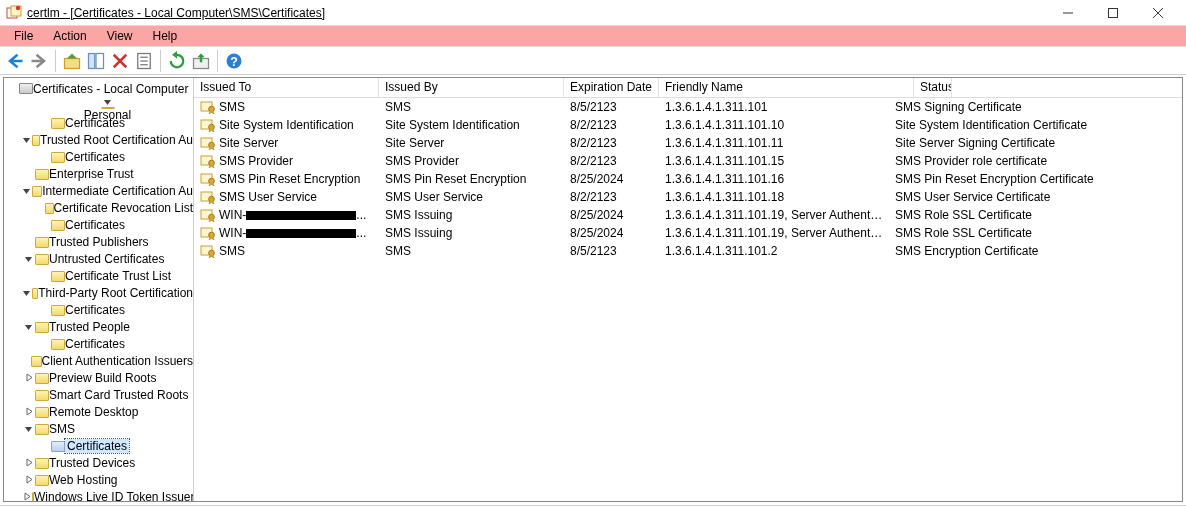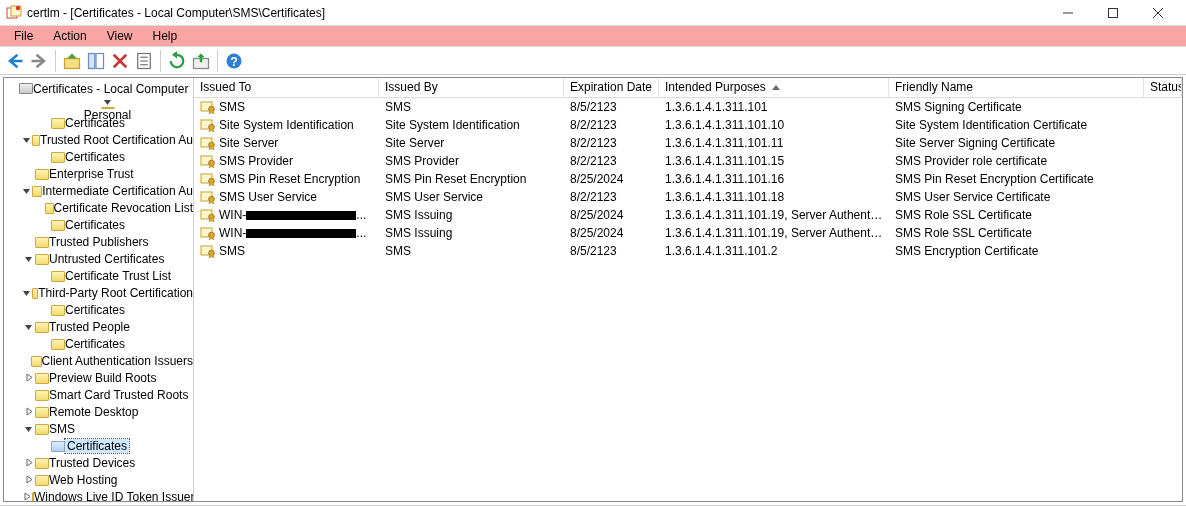--- a/index.html
+++ b/index.html
@@ -1,20 +1,20 @@
 <!DOCTYPE html>
 <html><head>
 <meta charset="utf-8">
 <style>
 * { box-sizing: border-box; margin: 0; padding: 0; }
 body { font-family: "Segoe UI", Tahoma, sans-serif; font-size: 12px; background: #fff; color: #000; width: 1186px; height: 506px; overflow: hidden; display: flex; flex-direction: column; border-bottom: 1px solid #ccc;}
 .titlebar { display: flex; align-items: center; height: 25px; padding: 0 6px; background: #fff; }
 .titlebar .app-icon { width: 16px; height: 16px; margin-right: 5px; }
 .titlebar .app-icon svg { width:16px; height:16px; }
-.titlebar .title { flex: 0 0 auto; white-space: nowrap; }
+.titlebar .title { flex: 0 0 auto; white-space: nowrap; text-decoration: underline; }
 .titlebar .spacer { flex: 1; }
 .winbtn { width: 45px; height: 25px; display:flex; align-items:center; justify-content:center; }
 .winbtn svg { width: 12px; height: 12px; stroke:#333; stroke-width:1; fill:none;}
 .menubar { display:flex; height: 22px; align-items:center; padding: 0 4px; border-top:1px solid #ddd; border-bottom:1px solid #ddd; background:#fca5a5;}
 .menubar .menu { padding: 2px 10px; }
 .toolbar { display:flex; height:28px; align-items:center; padding: 2px 4px; gap:2px; border-bottom:1px solid #ccc;}
 .tbtn { width:22px; height:22px; display:flex; align-items:center; justify-content:center; border:1px solid transparent;}
 .tsep { width:1px; height:22px; background:#ccc; margin:0 3px;}
 .body { flex:1; display:flex; border:1px solid #888; margin:2px 3px 3px 3px; overflow:hidden;}
 .tree { width:190px; border-right:1px solid #ccc; overflow-y:auto; overflow-x:hidden; padding:2px 0; }
@@ -312,21 +312,20 @@
         </span>
         <span class="folder-icon"></span>
         <span class="label">Windows Live ID Token Issuer</span>
       </div>
     </div>
   <div class="list">
     <div class="list-header" id="list-header">
         <div class="col col-0">Issued To</div>
         <div class="col col-1">Issued By</div>
         <div class="col col-2">Expiration Date</div>
-        <div class="col col-3 sorted">Intended Purposes</div>
         <div class="col col-4">Friendly Name</div>
         <div class="col col-5">Status</div>
       </div>
     <div class="list-rows" id="list-rows">
         <div class="row">
           <div class="cell col-0"><span class="cert-icon"><svg viewBox="0 0 16 14">
                 <rect x="1" y="2" width="11" height="9" fill="#fff6d0" stroke="#caa12d"></rect>
                 <circle cx="11.5" cy="9" r="2.8" fill="#d8a832" stroke="#a67a10"></circle>
                 <path d="M10 11 L9 14 L11.5 12.5 L14 14 L13 11" fill="#d8a832" stroke="#a67a10" stroke-width="0.5"></path>
               </svg></span><span>SMS</span></div>

